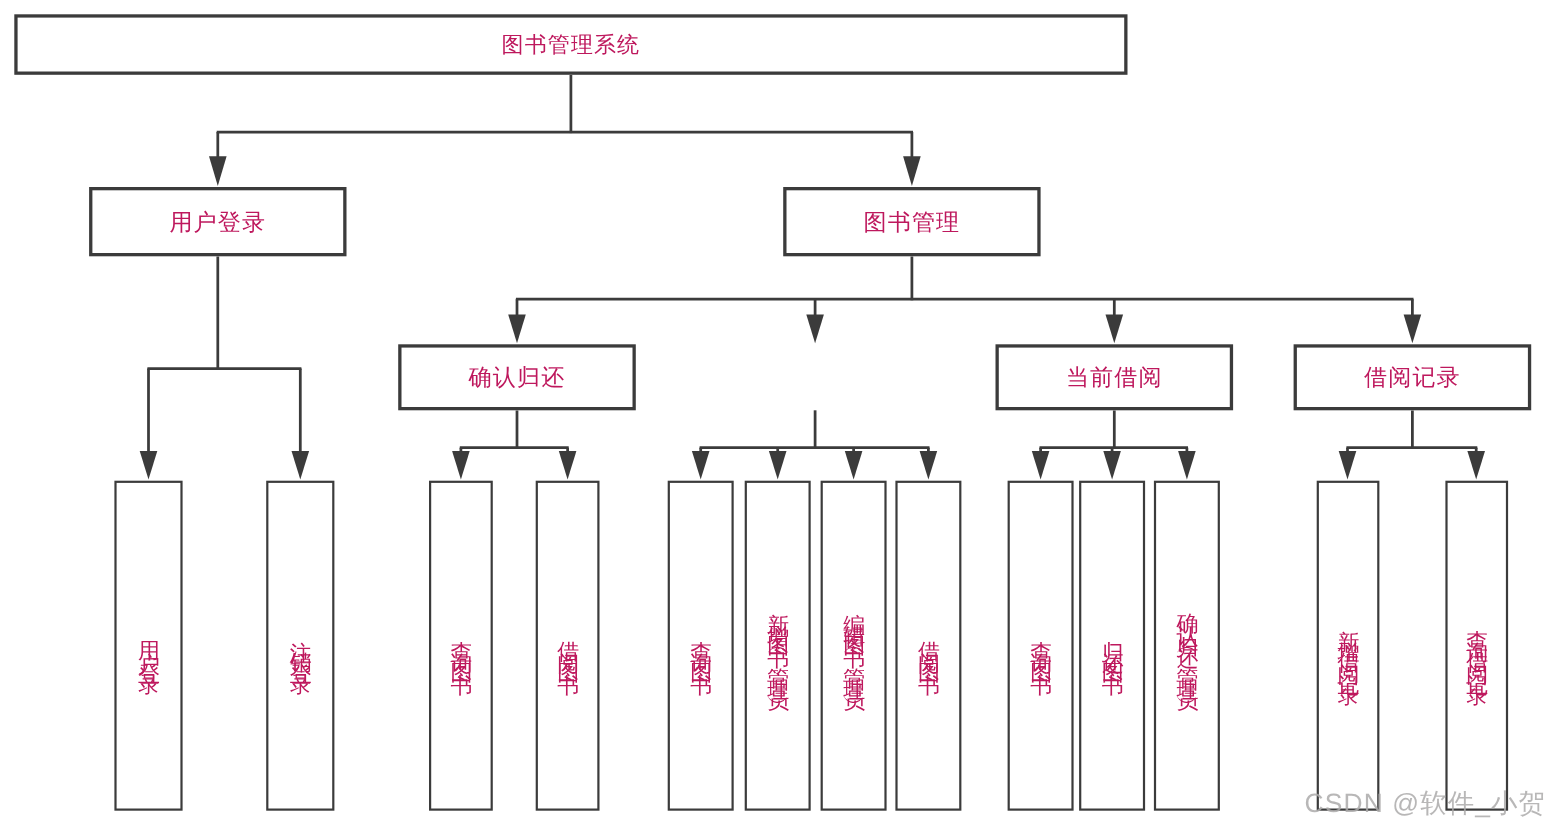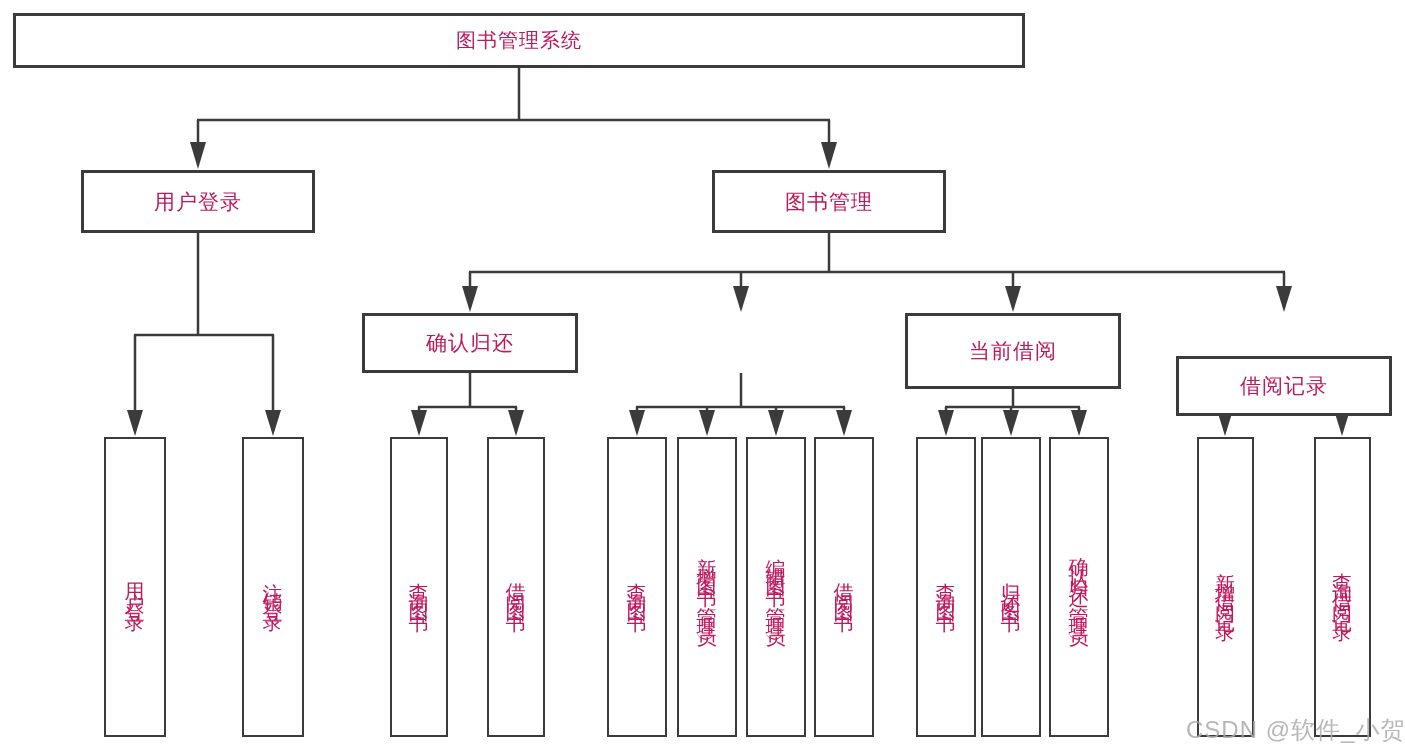--- a/index.html
+++ b/index.html
@@ -112,22 +112,22 @@
       <polygon points="1334,410 1350,410 1342,436"></polygon>
     </g>
   </svg>
 
   <div class="node" style="left:13px;top:13px;width:1012px;height:55px;font-size:20px;">图书管理系统</div>
 
   <div class="node" style="left:81px;top:170px;width:234px;height:63px;">用户登录</div>
   <div class="node" style="left:712px;top:170px;width:234px;height:63px;">图书管理</div>
 
   <div class="node" style="left:362px;top:313px;width:216px;height:60px;">确认归还</div>
-  <div class="node" style="left:905px;top:313px;width:216px;height:76px;">当前借阅</div>
-  <div class="node" style="left:1176px;top:313px;width:216px;height:60px;margin-top:43px;">借阅记录</div>
+  <div class="node" style="left:905px;top:313px;width:216px;height:60px;">当前借阅</div>
+  <div class="node" style="left:1176px;top:313px;width:216px;height:60px;">借阅记录</div>
 
   <div class="node leaf" style="left:104px;top:437px;width:62px;height:300px;">用户登录</div>
   <div class="node leaf" style="left:242px;top:437px;width:62px;height:300px;">注销登录</div>
 
   <div class="node leaf" style="left:390px;top:437px;width:58px;height:300px;">查询图书</div>
   <div class="node leaf" style="left:487px;top:437px;width:58px;height:300px;">借阅图书</div>
 
   <div class="node leaf" style="left:607px;top:437px;width:60px;height:300px;">查询图书</div>
   <div class="node leaf" style="left:677px;top:437px;width:60px;height:300px;">新增图书（管理员）</div>
   <div class="node leaf" style="left:746px;top:437px;width:60px;height:300px;">编辑图书（管理员）</div>

